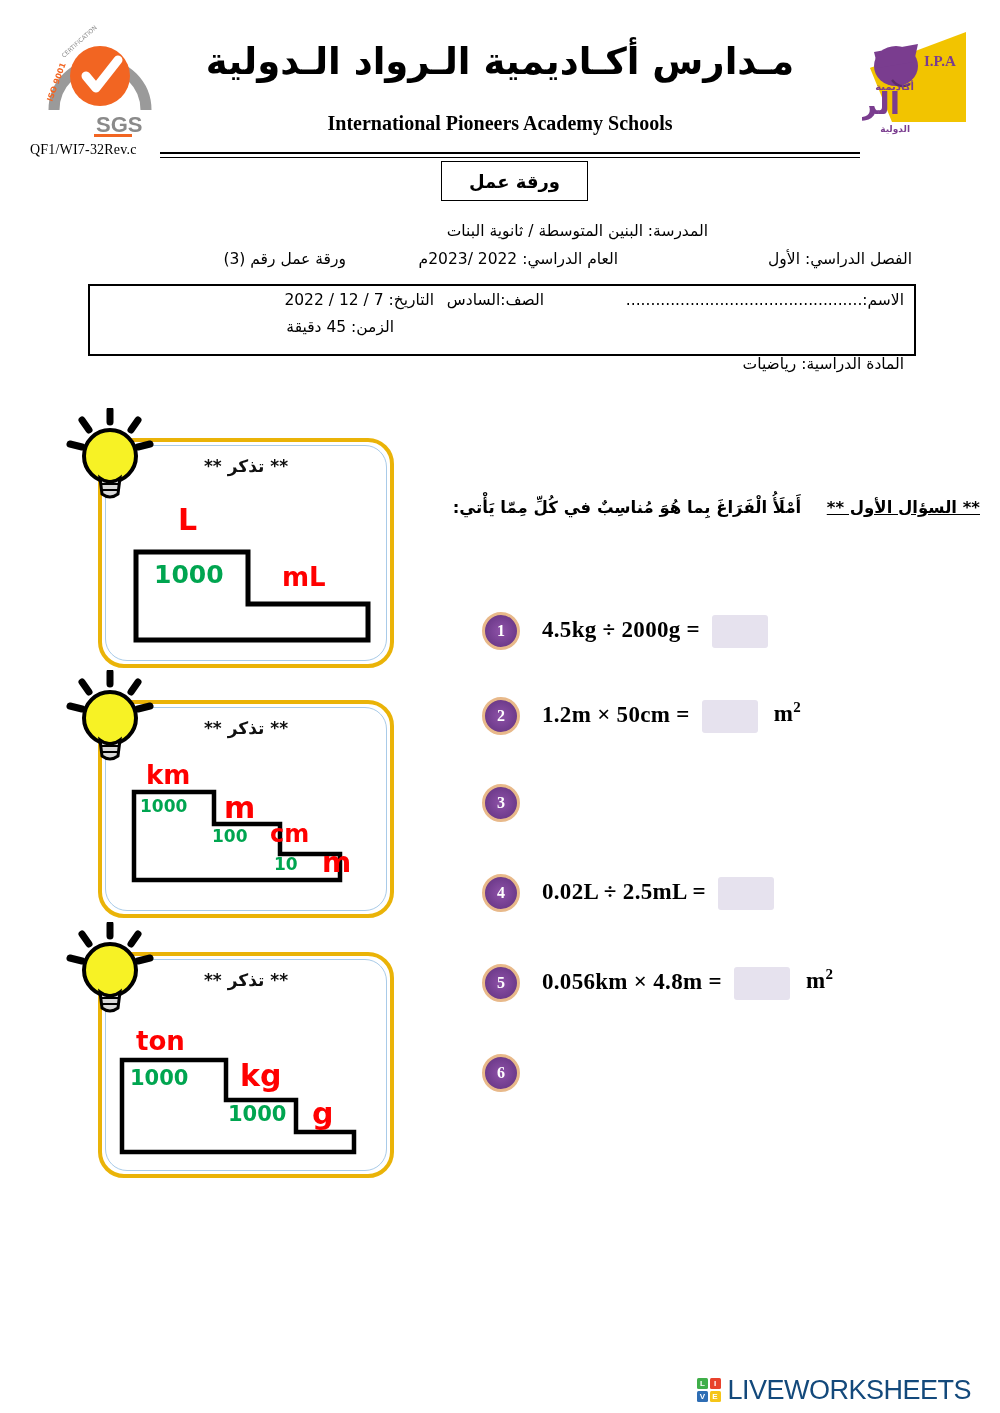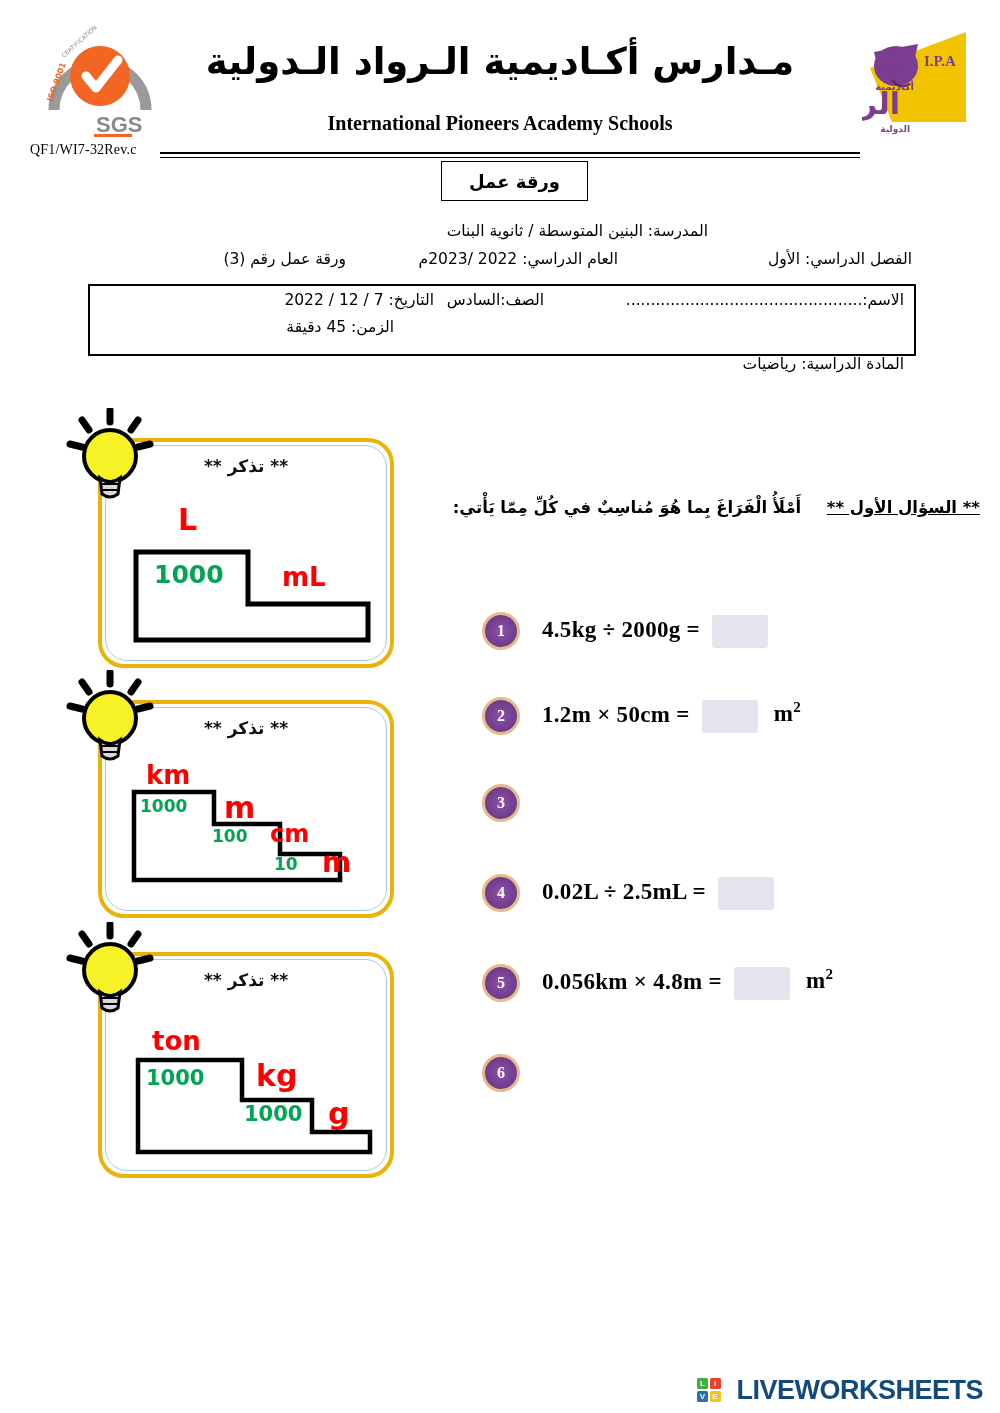--- a/index.html
+++ b/index.html
@@ -128,22 +128,22 @@
   .lw-tiles span{
     display:flex;align-items:center;justify-content:center;
     color:#fff;font-family:"Liberation Sans",sans-serif;font-weight:bold;font-size:8px;
     border-radius:1.5px;
   }
   .t-L{background:#3fae49;}
   .t-I{background:#e8412c;}
   .t-V{background:#2e6db4;}
   .t-E{background:#f5c518;}
   .lw-word{
-    font-family:"Liberation Sans",sans-serif;font-weight:bold;font-size:27px;
-    color:#13497b;letter-spacing:-.5px;margin-left:9px;
+    font-family:"Liberation Sans",sans-serif;font-weight:normal;font-size:27px;
+    color:#13497b;letter-spacing:-.5px;
   }
 </style>
 </head>
 <body>
 
 <div class="page">
 
   <div class="hdr">
 
     <div class="sgs-logo">
@@ -252,21 +252,21 @@
         <circle cx="48" cy="48" r="26" fill="#f7f225" stroke="#000" stroke-width="4"></circle>
         <path d="M38,70 q10,8 20,0 l-2,16 q-8,6 -16,0 Z" fill="#d9d9d9" stroke="#000" stroke-width="3"></path>
         <path d="M38,76 h20 M39,82 h18" stroke="#000" stroke-width="2"></path>
       </svg>
     </div>
   </div>
 
   <div class="rembox" style="left:98px;top:952px;width:288px;height:218px;">
     <div class="rembox-inner"></div>
     <div class="rem-title">** تذكر **</div>
-    <div class="stair" style="left:30px;top:78px;text-align:center;">
+    <div class="stair" style="left:14px;top:78px;text-align:center;">
       <svg width="248" height="124" viewBox="0 0 248 124">
         <path d="M6,26 L110,26 L110,66 L180,66 L180,98 L238,98 L238,118 L6,118 Z" fill="none" stroke="#000" stroke-width="4.5"></path>
       </svg>
       <span class="lbl unit" style="left:20px;top:-8px;font-size:26px;">ton</span>
       <span class="lbl num" style="left:14px;top:32px;font-size:21px;">1000</span>
       <span class="lbl unit" style="left:124px;top:24px;font-size:30px;">kg</span>
       <span class="lbl num" style="left:112px;top:68px;font-size:21px;">1000</span>
       <span class="lbl unit" style="left:196px;top:62px;font-size:30px;">g</span>
     </div>
     <div class="bulb" style="left:-40px;top:-34px;">

